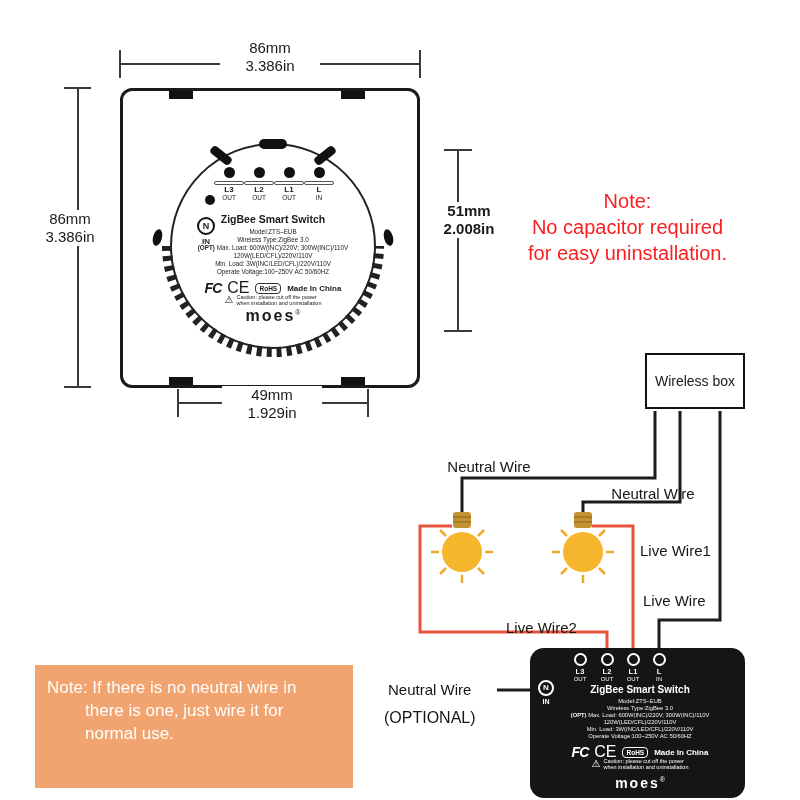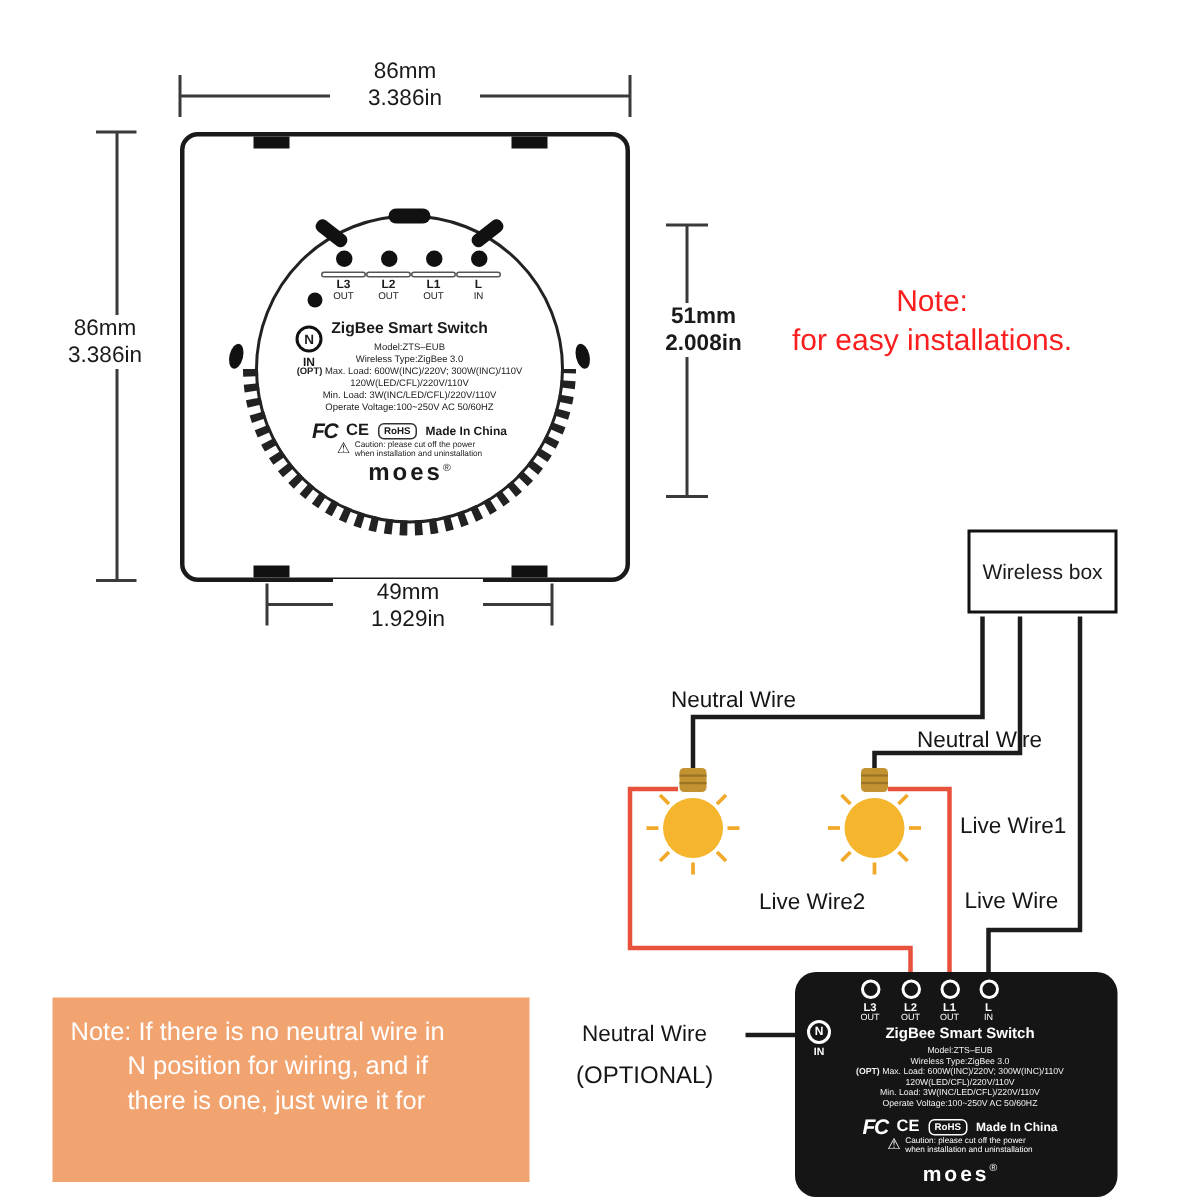--- a/index.html
+++ b/index.html
@@ -26,21 +26,21 @@
   .tl{font-size:8px;font-weight:bold;line-height:9px;}
   .ts{font-size:6.5px;line-height:7px;}
   .nring{position:absolute;left:74px;top:126px;width:18px;height:18px;border:2px solid #111;border-radius:50%;
          box-sizing:border-box;font-size:9px;font-weight:bold;line-height:14px;text-align:center;}
   .nin{position:absolute;left:71px;top:146px;width:24px;text-align:center;font-size:8px;font-weight:bold;}
   .mt{position:absolute;left:47px;width:206px;text-align:center;}
   .mtitle{font-size:10.5px;font-weight:bold;}
   .mfine{font-size:6.3px;line-height:7.5px;color:#222;}
   .certrow{display:flex;justify-content:center;align-items:center;gap:6px;}
   .fccmark{font-weight:bold;font-style:italic;font-size:14px;letter-spacing:-1px;}
-  .cemark{font-weight:bold;font-size:11px;}
+  .cemark{font-weight:normal;font-size:16px;}
   .rohs{border:1px solid #333;border-radius:4px;font-size:6.5px;padding:1px 3px;font-weight:bold;}
   .madein{font-size:8px;font-weight:bold;}
   .cautionrow{display:flex;justify-content:center;align-items:center;gap:3px;}
   .warn{font-size:10px;line-height:10px;}
   .cfine{font-size:5.5px;line-height:6.2px;text-align:left;}
   .brand{font-size:16px;font-weight:bold;letter-spacing:2px;}
   .reg{font-size:7px;vertical-align:super;}
   
   .rednote{position:absolute;left:528px;top:188px;color:#fa1e1e;font-size:20px;line-height:26px;text-align:center;}
   
@@ -173,21 +173,22 @@
         <span>when installation and uninstallation</span>
       </span>
     </div>
     <div class="mt" style="top:216px;">
       <span class="brand">moes</span><span class="reg">®</span>
     </div>
   </div>
 
   <div class="rednote">
     <div>Note:</div>
-    <div>for easy installations.</div>
+    <div>No capacitor required</div>
+    <div>for easy uninstallation.</div>
   </div>
 
   <div class="ebox">
     <span>Wireless box</span>
   </div>
 
   <svg class="wires" width="800" height="800">
     <polyline class="wb" points="655,411 655,478 462,478 462,514"></polyline>
     <polyline class="wb" points="680,411 680,502 583,502 583,514"></polyline>
     <polyline class="wb" points="720,411 720,620 659,620 659,652"></polyline>
@@ -224,21 +225,21 @@
     <rect x="26" y="4" width="18" height="16" rx="3" fill="#c49331"></rect>
     <line x1="26" y1="9" x2="44" y2="9" stroke="#9a7424" stroke-width="1.5"></line>
     <line x1="26" y1="14" x2="44" y2="14" stroke="#9a7424" stroke-width="1.5"></line>
     <circle cx="35" cy="44" r="20" fill="#f5b52c"></circle>
   </svg>
 
   <div class="wlabel c" style="left:424px;top:458px;width:130px;">Neutral Wire</div>
   <div class="wlabel c" style="left:593px;top:485px;width:120px;">Neutral Wire</div>
   <div class="wlabel" style="left:640px;top:542px;">Live Wire1</div>
   <div class="wlabel" style="left:643px;top:592px;text-align:center;">Live Wire</div>
-  <div class="wlabel" style="left:506px;top:593px;">Live Wire2</div>
+  <div class="wlabel" style="left:506px;top:619px;">Live Wire2</div>
   <div class="wlabel" style="left:388px;top:681px;">Neutral Wire</div>
   <div class="wlabel" style="left:384px;top:709px;font-size:16px;">(OPTIONAL)</div>
 
   <div class="bmod">
     <div class="bterm" style="left:37px;">
       <div class="bring"></div>
       <div class="btl">L3</div>
       <div class="bts">OUT</div>
     </div>
     <div class="bterm" style="left:64px;">
@@ -279,17 +280,17 @@
         <span>when installation and uninstallation</span>
       </span>
     </div>
     <div class="bt" style="top:126px;">
       <span class="brand" style="font-size:14px;">moes</span><span class="reg">®</span>
     </div>
   </div>
 
   <div class="orangenote">
     <div>Note: If there is no neutral wire in</div>
-    <div class="cont">N position for wiring, and if</div>
     <div class="cont">there is one, just wire it for</div>
+    <div class="cont">normal use.</div>
   </div>
 
 </div>
 
 </body></html>

